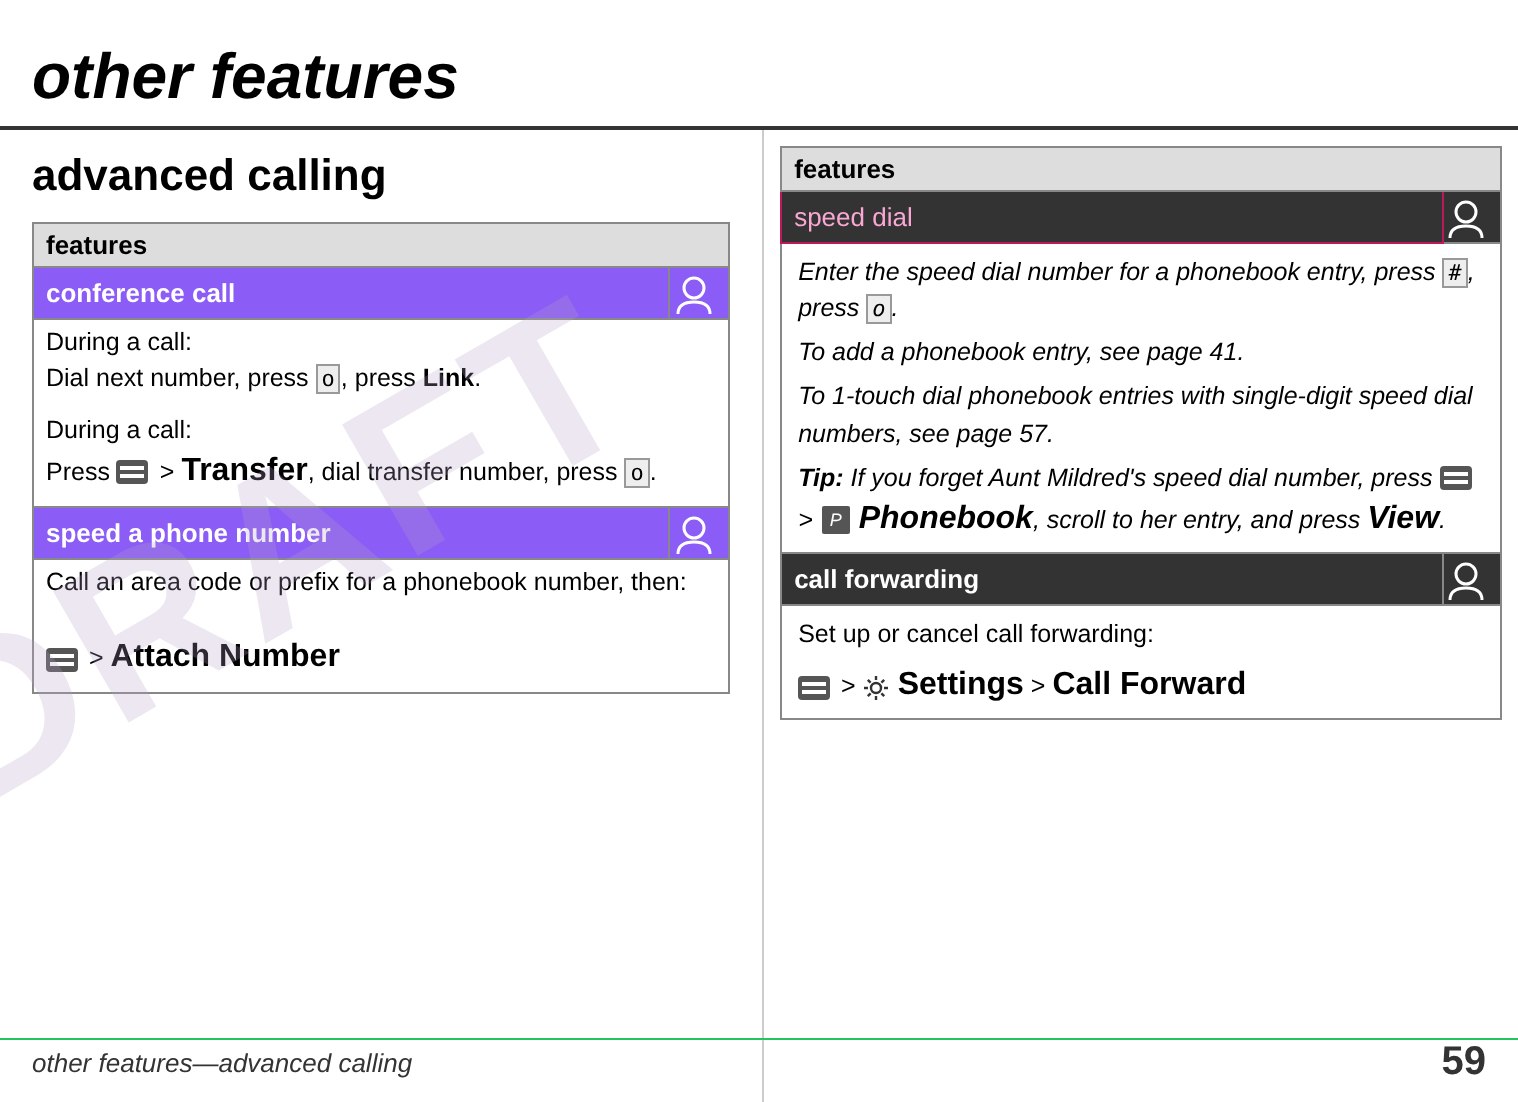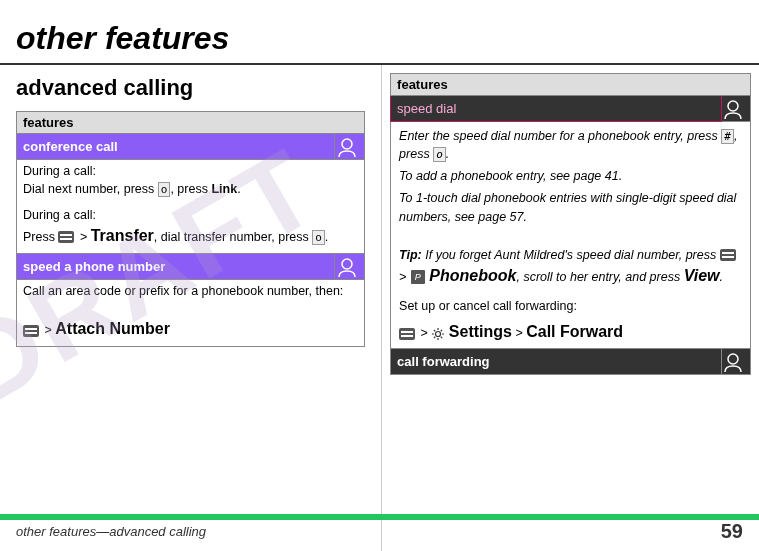--- a/index.html
+++ b/index.html
@@ -168,21 +168,21 @@
       position: absolute;
       bottom: 8px;
       left: 0;
       right: 0;
       display: flex;
       justify-content: space-between;
       align-items: center;
       padding: 0 16px;
       font-size: 13px;
       color: #333;
-      border-top: 6px solid #22c55e;
+      border-top: 1px solid #22c55e;
     }
 
     .footer-left {
       font-style: italic;
     }
 
     .footer-right {
       font-size: 20px;
       font-weight: bold;
     }
@@ -305,51 +305,51 @@
               <circle cx="11" cy="7" r="5" fill="none" stroke="#fff" stroke-width="1.5"></circle>
               <path d="M3 20 Q3 14 11 14 Q19 14 19 20" fill="none" stroke="#fff" stroke-width="1.5"></path>
             </svg>
           </td>
         </tr>
         <tr>
           <td colspan="2" style="padding:5px 8px; font-size:12.5px; line-height:1.45;font-style:italic;">
             <p>Enter the speed dial number for a phonebook entry, press <span class="kbd">#</span>, press <span class="kbd">o</span>.</p>
             <p style="margin-top:4px;">To add a phonebook entry, see page 41.</p>
             <p style="margin-top:4px;">To 1-touch dial phonebook entries with single-digit speed dial numbers, see page 57.</p>
-            <p style="margin-top:20px;"><span class="tip-bold">Tip:</span> If you forget Aunt Mildred's speed dial number, press <span class="menu-icon" style="background:#555;"></span> &gt; <span class="phonebook-icon">P</span> <span class="menu-item">Phonebook</span>, scroll to her entry, and press <span class="menu-item">View</span>.</p>
+            <p style="margin-top:4px;"><span class="tip-bold">Tip:</span> If you forget Aunt Mildred's speed dial number, press <span class="menu-icon" style="background:#555;"></span> &gt; <span class="phonebook-icon">P</span> <span class="menu-item">Phonebook</span>, scroll to her entry, and press <span class="menu-item">View</span>.</p>
           </td>
         </tr>
 
+        <tr>
+          <td style="background:#333; color:#fff; font-weight:bold; padding:3px 6px; font-size:13px; border:1px solid #888; border-top:1px solid #888;">call forwarding</td>
+          <td style="background:#333; text-align:right; padding:3px 6px 0 0; width:28px; border:1px solid #888; border-top:1px solid #888;">
+            <svg class="person-svg" viewBox="0 0 22 22">
+              <circle cx="11" cy="7" r="5" fill="none" stroke="#fff" stroke-width="1.5"></circle>
+              <path d="M3 20 Q3 14 11 14 Q19 14 19 20" fill="none" stroke="#fff" stroke-width="1.5"></path>
+            </svg>
+          </td>
+        </tr>
         <tr>
           <td colspan="2" style="padding:5px 8px; font-size:12.5px; line-height:1.45;">
             <p>Set up or cancel call forwarding:</p>
             <p style="margin-top:5px;">
               <span class="menu-icon"></span>
               &gt;
               <span class="settings-icon-wrapper">
                 <svg class="gear-svg" viewBox="0 0 14 14">
                   <circle cx="7" cy="7" r="2.5" fill="none" stroke="#333" stroke-width="1.2"></circle>
                   <path d="M7 1v2M7 11v2M1 7h2M11 7h2M2.9 2.9l1.4 1.4M9.7 9.7l1.4 1.4M2.9 11.1l1.4-1.4M9.7 4.3l1.4-1.4" stroke="#333" stroke-width="1.2"></path>
                 </svg>
               </span>
               <span class="menu-item">Settings</span>
               &gt;
               <span class="menu-item">Call Forward</span>
             </p>
           </td>
         </tr>
-        <tr>
-          <td style="background:#333; color:#fff; font-weight:bold; padding:3px 6px; font-size:13px; border:1px solid #888; border-top:1px solid #888;">call forwarding</td>
-          <td style="background:#333; text-align:right; padding:3px 6px 0 0; width:28px; border:1px solid #888; border-top:1px solid #888;">
-            <svg class="person-svg" viewBox="0 0 22 22">
-              <circle cx="11" cy="7" r="5" fill="none" stroke="#fff" stroke-width="1.5"></circle>
-              <path d="M3 20 Q3 14 11 14 Q19 14 19 20" fill="none" stroke="#fff" stroke-width="1.5"></path>
-            </svg>
-          </td>
-        </tr>
       </tbody>
         </table>
     </div>
   </div>
 </div>
 
 <div class="page-footer">
   <span class="footer-left">other features—advanced calling</span>
   <span class="footer-right">59</span>
 </div>

